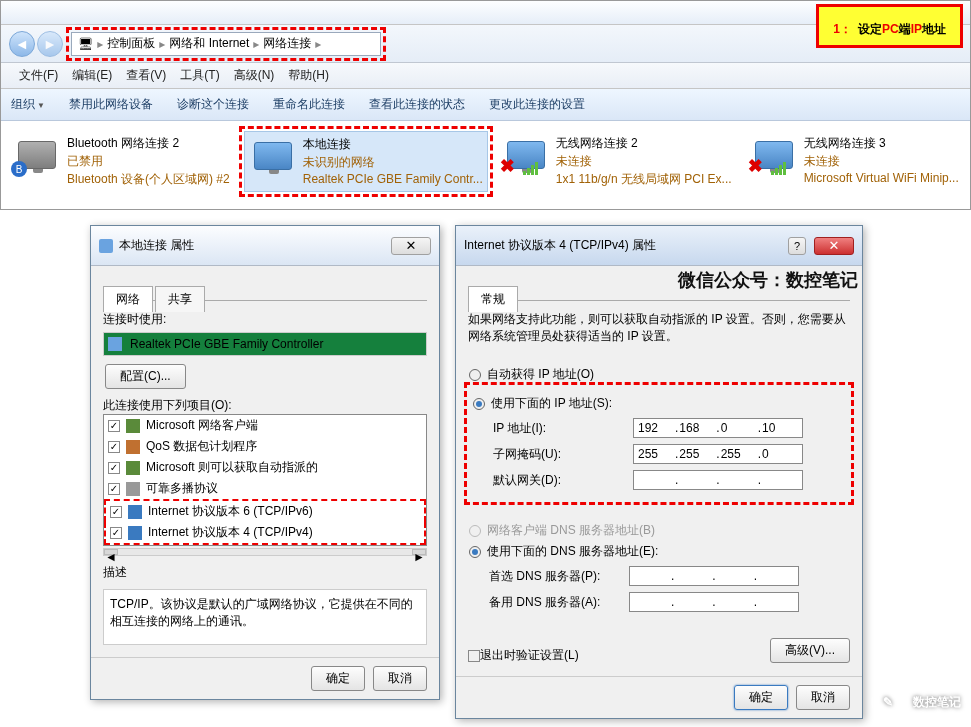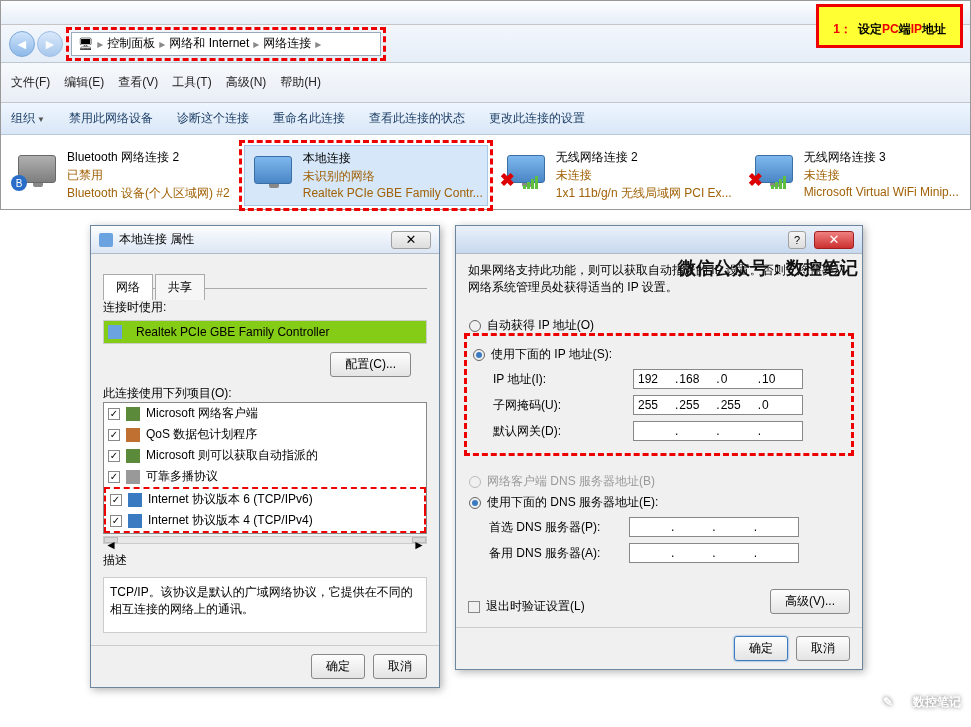--- a/index.html
+++ b/index.html
@@ -6,49 +6,49 @@
 body{width:971px;height:727px;background:#fff;position:relative;overflow:hidden}
 .explorer{width:100%;height:210px;border:1px solid #999}
 .titlebar{height:24px;background:linear-gradient(#fdfeff,#e6eef8);border-bottom:1px solid #c5c5c5}
 .addrbar{height:38px;background:linear-gradient(#f3f7fc,#e5edf7);display:flex;align-items:center;padding:0 8px;border-bottom:1px solid #c0c7d1}
 .navbtns{display:flex;gap:2px;margin-right:8px}
 .navbtn{width:26px;height:26px;border-radius:50%;background:linear-gradient(#cfe4fb,#8db8e8);border:1px solid #7ba7d8;display:flex;align-items:center;justify-content:center;color:#fff;font-size:14px}
 .crumb{flex:0 0 310px;height:24px;background:#fff;border:1px solid #9aa9bc;display:flex;align-items:center;padding:0 4px}
 .crumb span{padding:0 2px}
 .crumb .sep{color:#888}
 .redbox{outline:3px dashed #e00;outline-offset:2px}
-.menubar{height:40px;display:flex;align-items:center;gap:14px;padding:0 10px;background:linear-gradient(#f6f9fc,#e9eef6);border-bottom:1px solid #c5c5c5}
+.menubar{height:26px;display:flex;align-items:center;gap:14px;padding:0 18px;background:linear-gradient(#f6f9fc,#e9eef6);border-bottom:1px solid #c5c5c5}
 .menubar span{color:#222}
 .toolbar{height:32px;display:flex;align-items:center;gap:24px;padding:0 10px;background:linear-gradient(#eef6ff,#dae7f7);border-bottom:1px solid #b9c8dc}
 .toolbar span{color:#1e3f66}
 .toolbar .arrow{color:#555;font-size:8px;margin-left:2px}
 .connections{display:flex;padding:10px 8px;gap:10px}
 .conn{flex:1;display:flex;gap:6px;padding:4px}
 .conn.sel{background:#d6e7f9;border:1px solid #a7c7e7}
 .connicon{width:48px;height:40px;position:relative;display:flex;align-items:center;justify-content:center}
 .monitor{width:38px;height:28px;background:linear-gradient(#7fb8ef,#4a86c5);border:1px solid #3a6fa5;border-radius:3px;position:relative}
 .monitor:after{content:"";position:absolute;bottom:-5px;left:14px;width:10px;height:4px;background:#888;border-radius:0 0 2px 2px}
 .connbadge{position:absolute;bottom:-2px;left:-2px;width:16px;height:16px;border-radius:50%;font-size:10px;display:flex;align-items:center;justify-content:center;color:#fff}
 .bt{background:#2a6dc9}
 .redx{position:absolute;bottom:-2px;left:-2px;color:#d00;font-size:18px;font-weight:bold}
 .conntxt{display:flex;flex-direction:column;gap:1px;overflow:hidden}
 .conntxt .t1{color:#000}
 .conntxt .t2,.conntxt .t3{color:#a16207;white-space:nowrap;text-overflow:ellipsis;overflow:hidden}
 
 .dialog{position:absolute;background:#f0f0f0;border:1px solid #6b869e;box-shadow:2px 2px 8px rgba(0,0,0,.3)}
-.dlg-title{height:28px;background:linear-gradient(#fcfdff,#dbe6f4);display:flex;align-items:center;padding:0 8px;border-bottom:1px solid #b0b9c6;gap:6px}
+.dlg-title{height:40px;background:linear-gradient(#fcfdff,#dbe6f4);display:flex;align-items:center;padding:0 8px;border-bottom:1px solid #b0b9c6;gap:6px}
 .dlg-title .ico{width:14px;height:14px;background:#6aa3e0;border-radius:2px;display:inline-block}
 .dlg-close{margin-left:auto;width:40px;height:18px;border:1px solid #a0a0a0;border-radius:3px;display:flex;align-items:center;justify-content:center;background:linear-gradient(#f5f5f5,#ddd);font-size:13px}
 .dlg-close.red{background:linear-gradient(#f08080,#cc3030);color:#fff;border-color:#a02020}
 .dlg-body{padding:8px 12px 12px}
 .tabs{display:flex;border-bottom:1px solid #aaa;margin-bottom:10px}
 .tab{padding:4px 12px;border:1px solid #aaa;border-bottom:none;background:#f6f6f6;margin-right:2px;position:relative;top:12px}
 .tab.active{background:#fff}
 .fieldtxt{margin:8px 0 4px}
-.inset{border:1px solid #ccc;background:#84cc16;padding:4px;display:flex;gap:14px}
+.inset{border:1px solid #ccc;background:#15803d;padding:4px;display:flex;gap:8px}
 .btn{display:inline-block;padding:3px 14px;border:1px solid #888;background:linear-gradient(#fdfdfd,#e4e4e4);border-radius:3px;cursor:pointer}
 .btn.dis{color:#999;border-color:#bbb}
 .listbox{border:1px solid #888;background:#fff;height:132px;overflow:hidden}
 .listitem{display:flex;align-items:center;gap:6px;padding:2px 4px}
 .listitem .cb{width:12px;height:12px;border:1px solid #888;display:inline-flex;align-items:center;justify-content:center;font-size:10px}
 .listitem .cb.chk:after{content:"✓";color:#000}
 .listitem .ico{width:14px;height:14px;display:inline-block}
 .scrollthumb{height:8px;background:#e8e8e8;border:1px solid #ccc;margin-top:2px;display:flex}
 .scrollthumb .l,.scrollthumb .r{width:14px;background:#d8d8d8;border:1px solid #bbb}
 .scrollthumb .mid{flex:1}
@@ -58,21 +58,21 @@
 .radio{display:flex;align-items:center;gap:6px;margin:4px 0}
 .radio .r{width:12px;height:12px;border-radius:50%;border:1px solid #666;display:inline-flex;align-items:center;justify-content:center}
 .radio .r.sel:after{content:"";width:6px;height:6px;background:#3a7ac0;border-radius:50%}
 .radio.dis{color:#999}
 .radio.dis .r{border-color:#bbb}
 .iprow{display:flex;align-items:center;margin:6px 0 6px 20px}
 .iprow .lbl{flex:0 0 140px}
 .ipbox{width:170px;height:20px;border:1px solid #888;background:#fff;display:flex;align-items:center;justify-content:space-around;padding:0 4px}
 .ipbox span{flex:1;}
 .ipbox .dot{flex:0 0 auto;padding:0 1px}
-.check{display:flex;align-items:center;gap:6px;margin-top:10px}
+.check{display:flex;align-items:center;margin-top:10px}
 .check .cb{width:12px;height:12px;border:1px solid #888}
 .group{border:1px solid transparent;padding:4px 0}
 .banner{position:absolute;top:4px;right:8px;background:#ffff33;border:3px solid #e00;padding:6px 14px;font-size:22px;font-weight:bold;color:#e00}
 .banner .blk{color:#000}
 .wechat-note{position:absolute;color:#111;font-size:18px;font-weight:bold}
 .watermark{position:absolute;bottom:8px;right:10px;color:#fff;font-size:22px;font-weight:bold;text-shadow:0 0 4px rgba(0,0,0,.6);display:flex;align-items:center;gap:8px}
 .wmcircle{width:34px;height:34px;border-radius:50%;background:rgba(255,255,255,.35);display:flex;align-items:center;justify-content:center}
 .qbtn{width:18px;height:18px;border:1px solid #a0a0a0;border-radius:3px;background:linear-gradient(#f5f5f5,#ddd);display:inline-flex;align-items:center;justify-content:center;font-size:11px;margin-right:4px}
 .greenbars{display:inline-flex;align-items:flex-end;gap:1px;margin-left:3px}
 .greenbars i{display:block;width:3px;background:#5fbf3f}
@@ -182,21 +182,21 @@
   <div class="dlg-body">
     <div class="tabs">
       <div class="tab active">网络</div>
       <div class="tab">共享</div>
     </div>
     <div class="fieldtxt">连接时使用:</div>
     <div class="inset">
       <span style="width:14px;height:14px;background:#6aa3e0;display:inline-block"></span>
       <span>Realtek PCIe GBE Family Controller</span>
     </div>
-    <div style="text-align:right;margin:8px 16px">
+    <div style="margin:8px 2px">
       <span class="btn">配置(C)...</span>
     </div>
     <div>此连接使用下列项目(O):</div>
     <div class="listbox">
       <div class="listitem">
           <span class="cb chk"></span>
           <span class="ico" style="background:#5a8a3a"></span>
           <span>Microsoft 网络客户端</span>
         </div>
       <div class="listitem">
@@ -234,27 +234,31 @@
     <div class="desc">TCP/IP。该协议是默认的广域网络协议，它提供在不同的相互连接的网络上的通讯。</div>
   </div>
   <div class="dlg-foot">
     <span class="btn">确定</span>
     <span class="btn">取消</span>
   </div>
 </div>
 
 <div class="dialog" style="top:225px;left:455px;width:408px">
   <div class="dlg-title" style="background:linear-gradient(#eaf1fa,#c7d8ee)">
+    <span>Internet 协议版本 4 (TCP/IPv4) 属性</span>
     <div style="margin-left:auto;display:flex;gap:4px">
       <div class="qbtn">?</div>
       <div class="dlg-close red">✕</div>
     </div>
   </div>
   <div class="dlg-body" style="position:relative">
     <div class="wechat-note" style="top:2px;right:4px">微信公众号：数控笔记</div>
+    <div class="tabs">
+        <div class="tab active">常规</div>
+      </div>
     <div style="margin-bottom:12px">如果网络支持此功能，则可以获取自动指派的 IP 设置。否则，您需要从网络系统管理员处获得适当的 IP 设置。</div>
 
     <div class="group">
       <div class="radio">
           <span class="r"></span>
           <span>自动获得 IP 地址(O)</span>
         </div>
       <div class="redbox" style="padding:4px">
         <div class="radio">
             <span class="r sel"></span>

